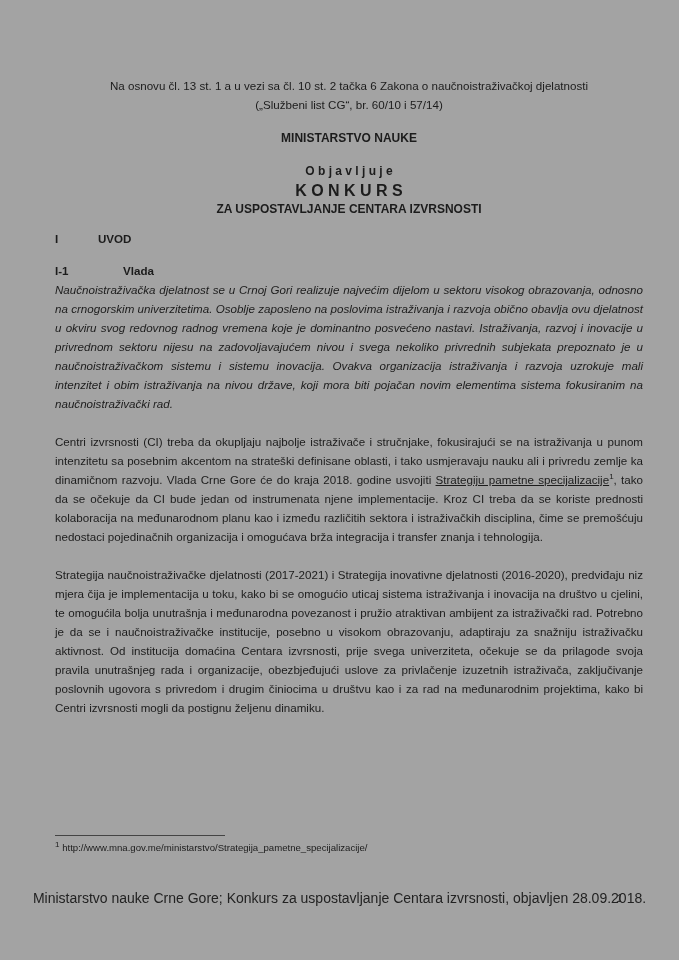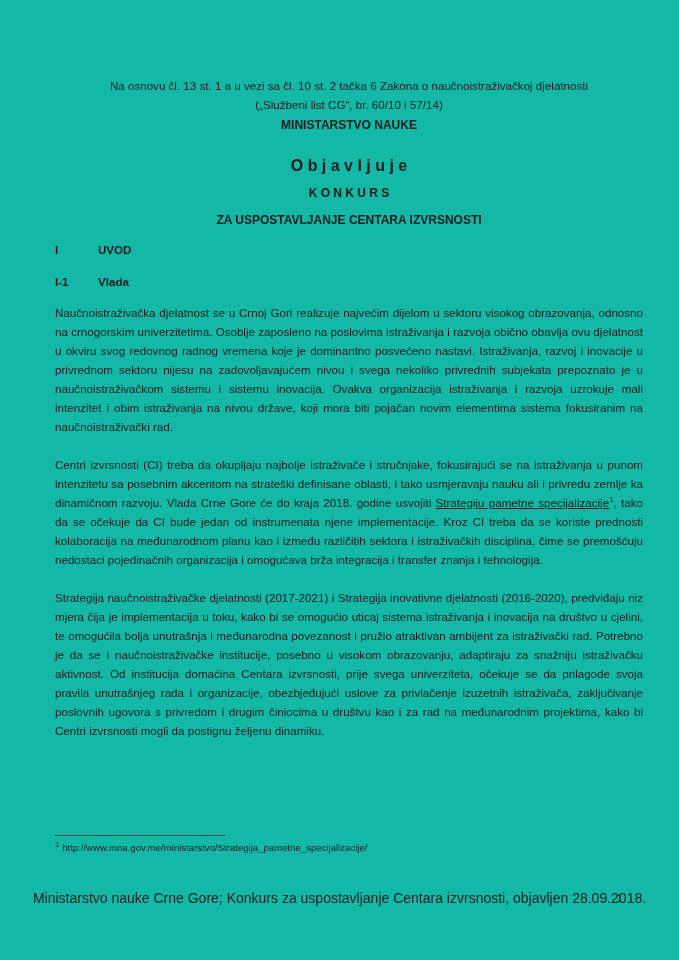--- a/index.html
+++ b/index.html
@@ -1,39 +1,39 @@
 <!DOCTYPE html>
 <html><head>
 <meta charset="utf-8">
 <style>
   html, body { margin:0; padding:0; background:#ffffff; }
   .page {
     position:relative;
     width:679px; height:960px;
-    background:#14b8a6;
+    background:#a3a3a3;
     color:#1c1c1c;
     font-family:"Liberation Sans", sans-serif;
     font-size:11.6px;
     line-height:19px;
     box-sizing:border-box;
     padding:76px 36px 0 55px;
     overflow:hidden;
   }
   .center { text-align:center; }
   .bold { font-weight:bold; }
   .legal { text-align:center; }
-  .ministry { margin-top:2px; font-size:12px; }
-  .objavljuje { margin-top:21px; font-size:16px; }
-  .konkurs { margin-top:9px; font-size:12px; }
-  .subtitle { margin-top:8px; font-size:12px; }
+  .ministry { margin-top:15px; font-size:12px; }
+  .objavljuje { margin-top:14px; font-size:12px; }
+  .konkurs { font-size:16px; }
+  .subtitle { margin-top:0; font-size:12px; }
   .section-heading { margin-top:10px; font-weight:bold; display:flex; }
-  .section-heading.sub { margin-top:13px; }
+  .section-heading.sub { margin-top:13px;gap:25px; }
   .sec-num { width:43px; flex:0 0 43px; }
   p.body { text-align:justify; margin:19px 0 0 0; }
-  p.body.first { margin-top:12px; }
+  p.body.first { margin-top:0;font-style:italic; }
   .underline { text-decoration:underline; }
   sup { font-size:8px; line-height:0; vertical-align:super; }
   .footnote { position:absolute; left:55px; right:56px; top:835px; }
   .footnote-rule { width:170px; border-top:1px solid #444; margin-bottom:5px; }
   .footnote-text { font-size:9.6px; line-height:13px; color:#1c1c1c; }
   .footer { position:absolute; left:0; right:0; top:889px; text-align:center; }
   .footer-text { font-size:14px; color:#222; }
   .page-number { position:absolute; right:57px; top:0; font-size:10px; font-style:italic; color:#222; }
 </style>
 </head>

